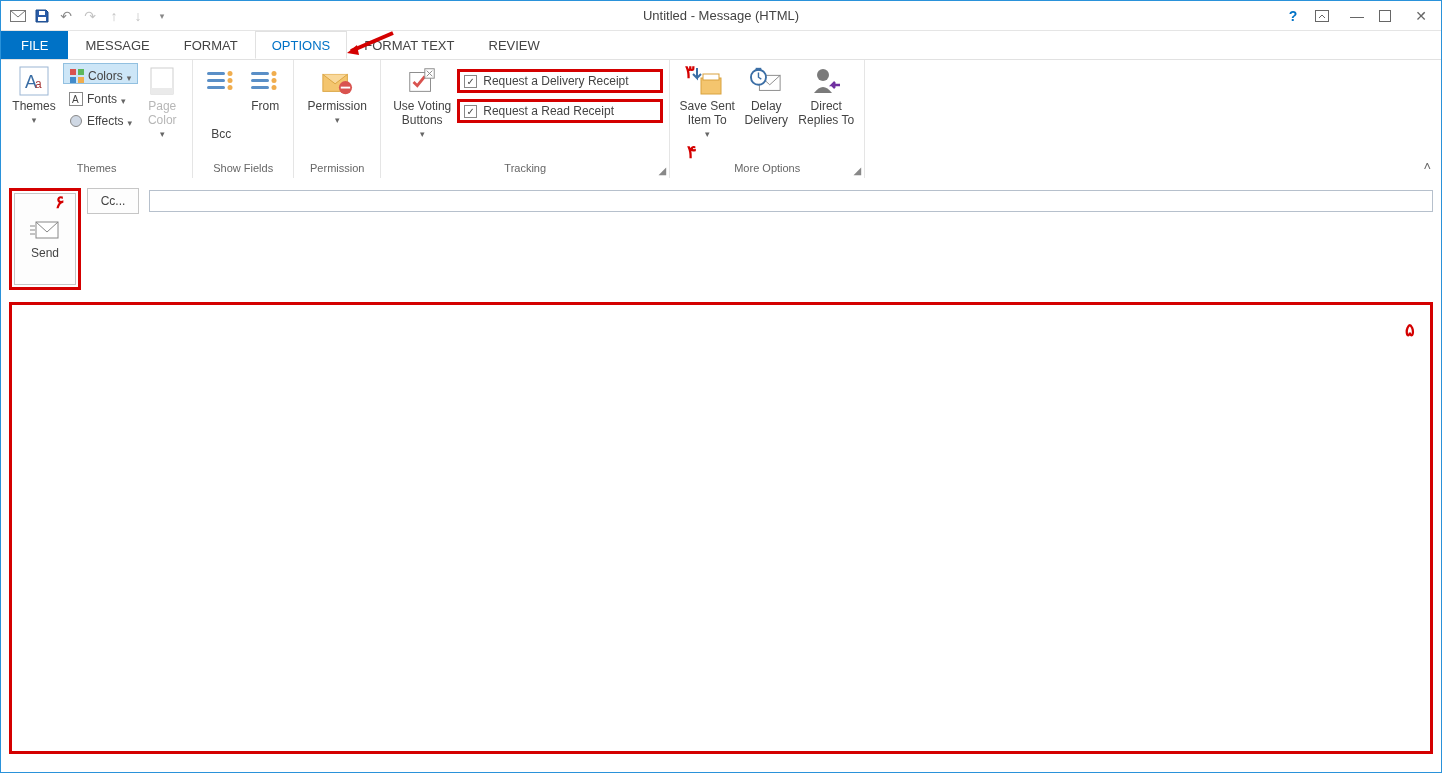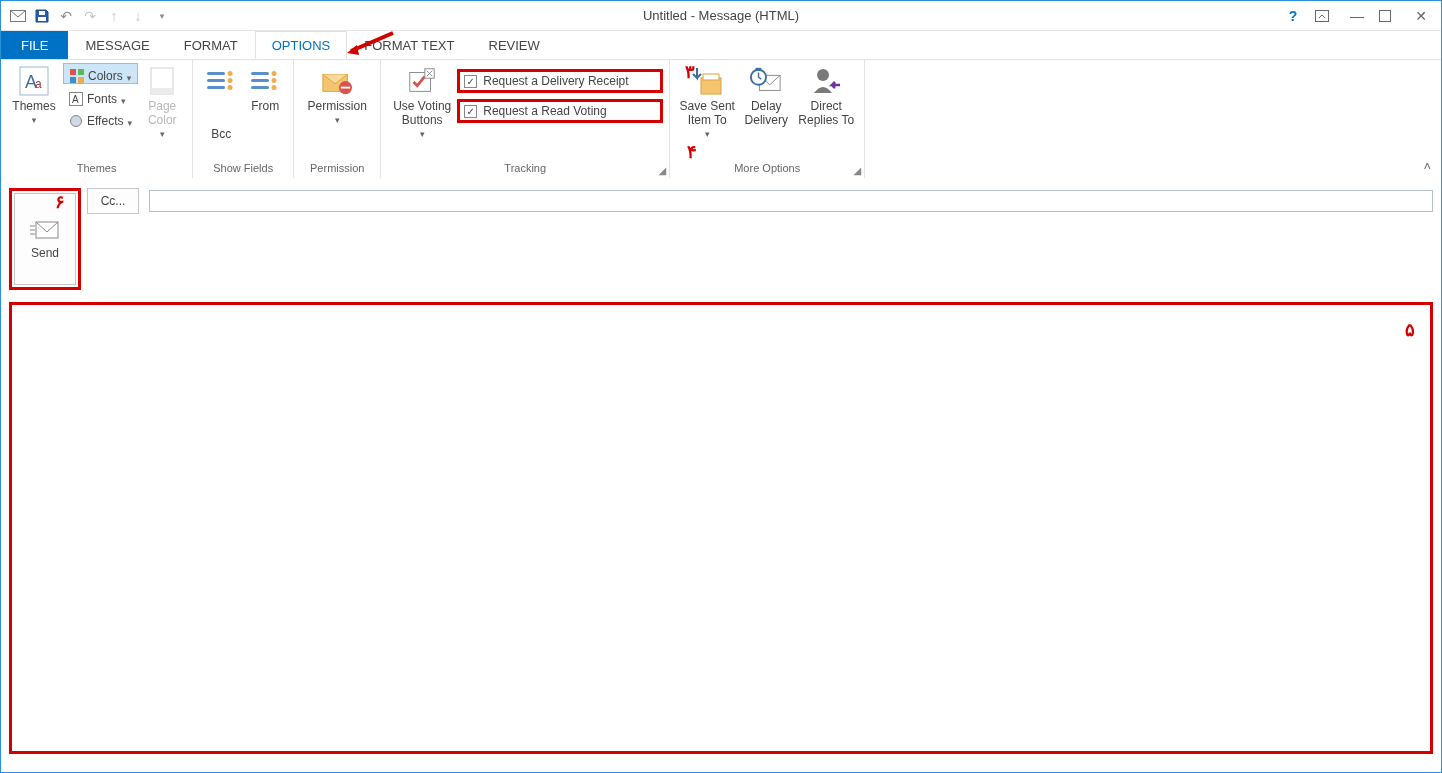--- a/index.html
+++ b/index.html
@@ -227,21 +227,21 @@
         <span style="white-space:normal;">Use Voting Buttons</span>
         <span class="arrow-down"></span>
       </div>
       <div style="display:flex;flex-direction:column;gap:6px;padding-top:6px;">
         <div class="checkbox-row red-box" style="width:206px;">
           <div class="cb">✓</div>
           <span>Request a Delivery Receipt</span>
         </div>
         <div class="checkbox-row red-box" style="width:206px;">
           <div class="cb">✓</div>
-          <span>Request a Read Voting</span>
+          <span>Request a Read Receipt</span>
         </div>
       </div>
     </div>
     <div class="group-label">Tracking</div>
     <div class="dlg-launcher">◢</div>
   </div>
 
   <div class="ribbon-group">
     <div class="group-body">
       <div class="big-btn" style="width:62px;">

